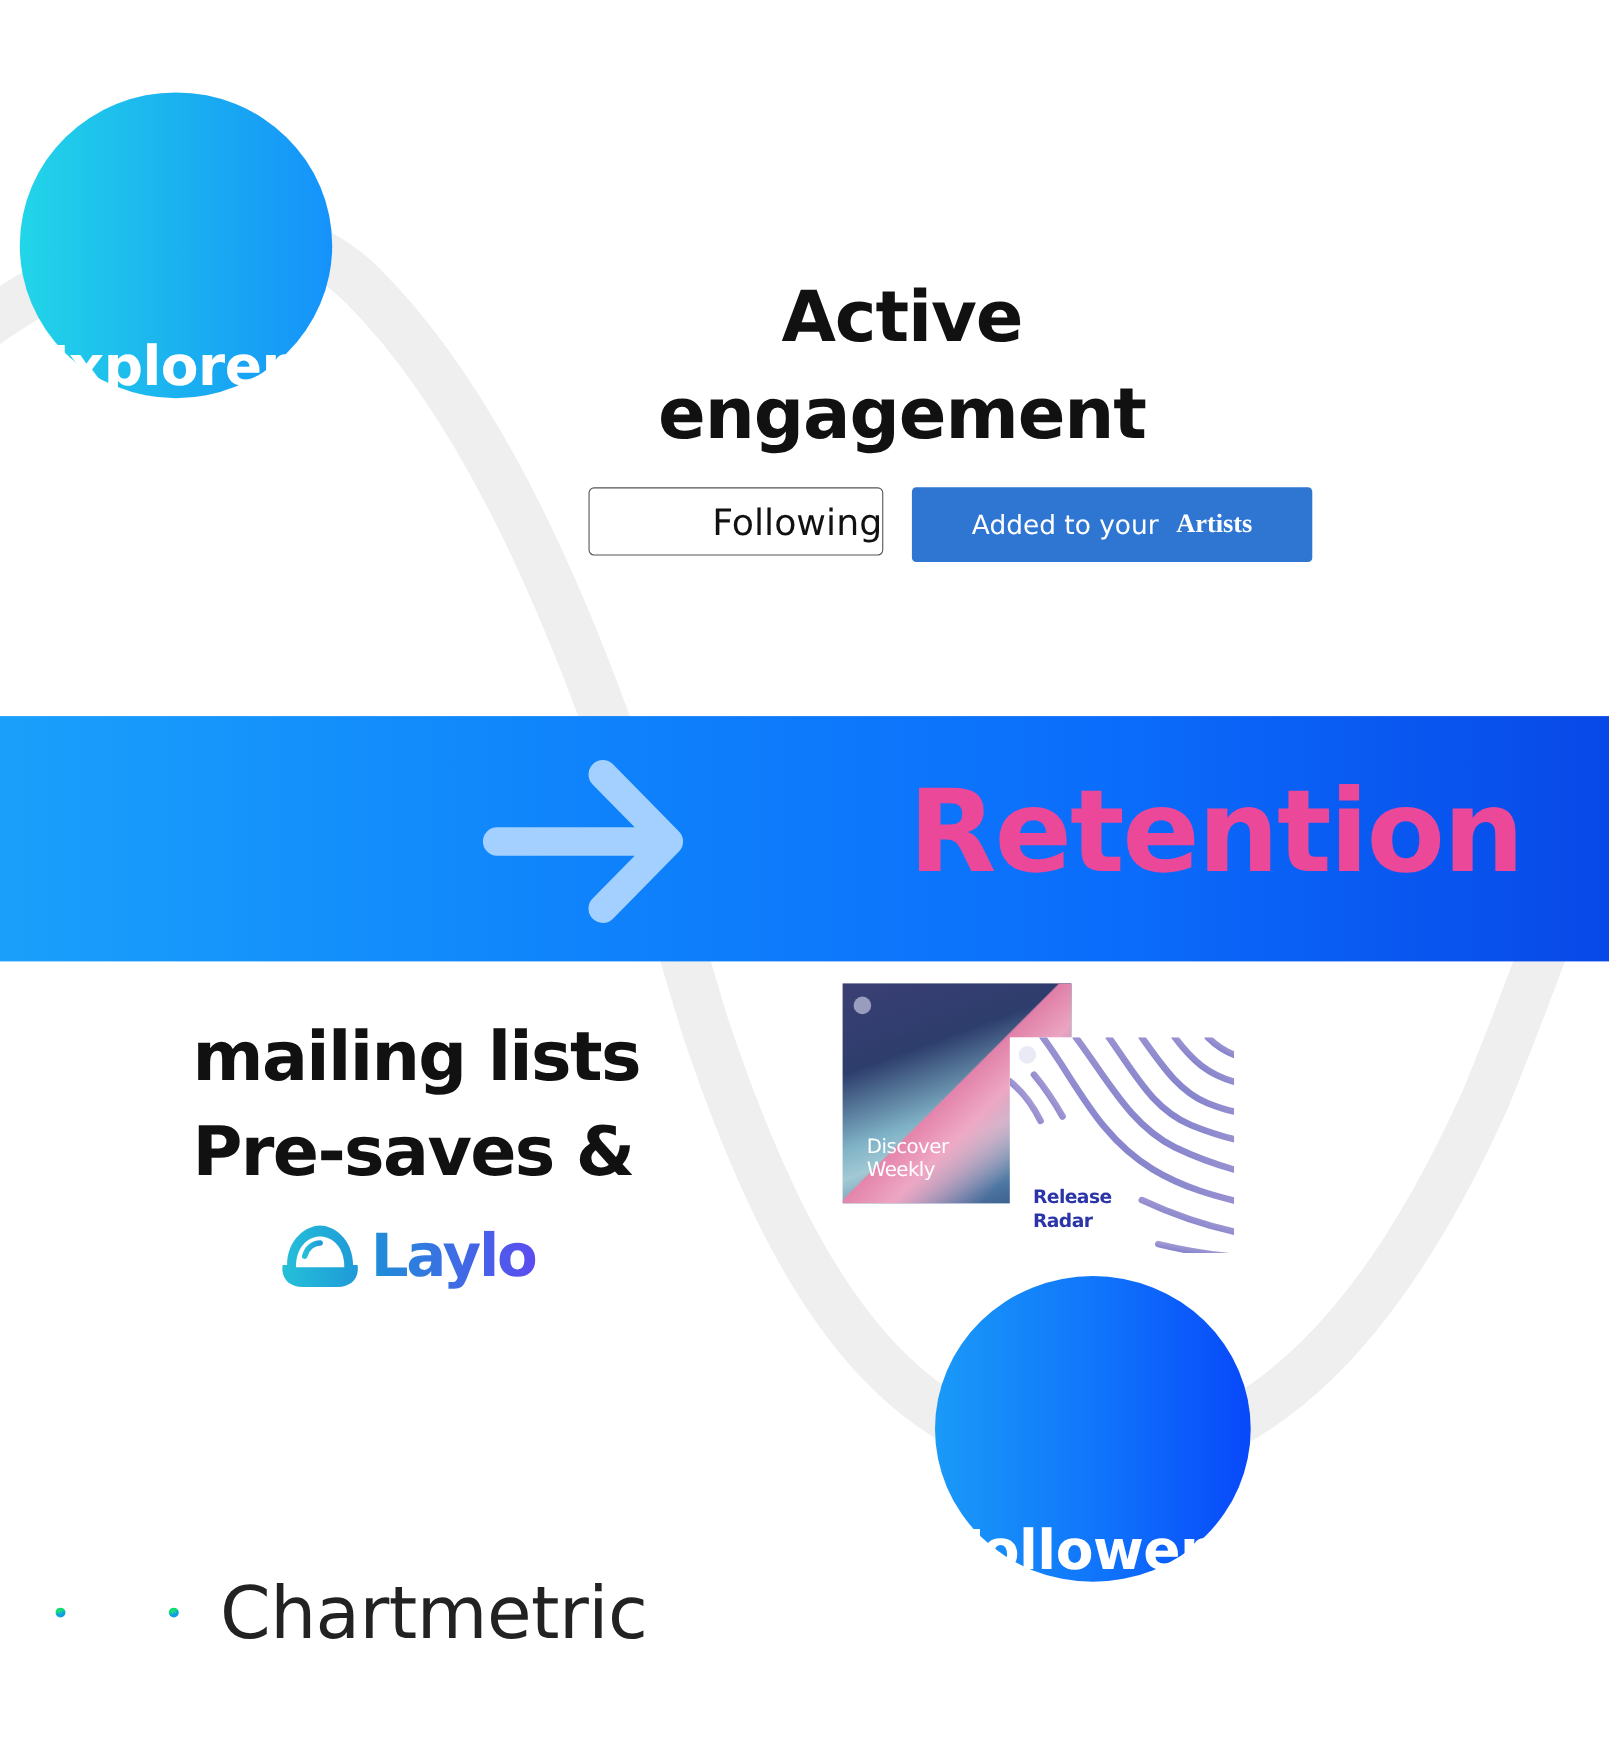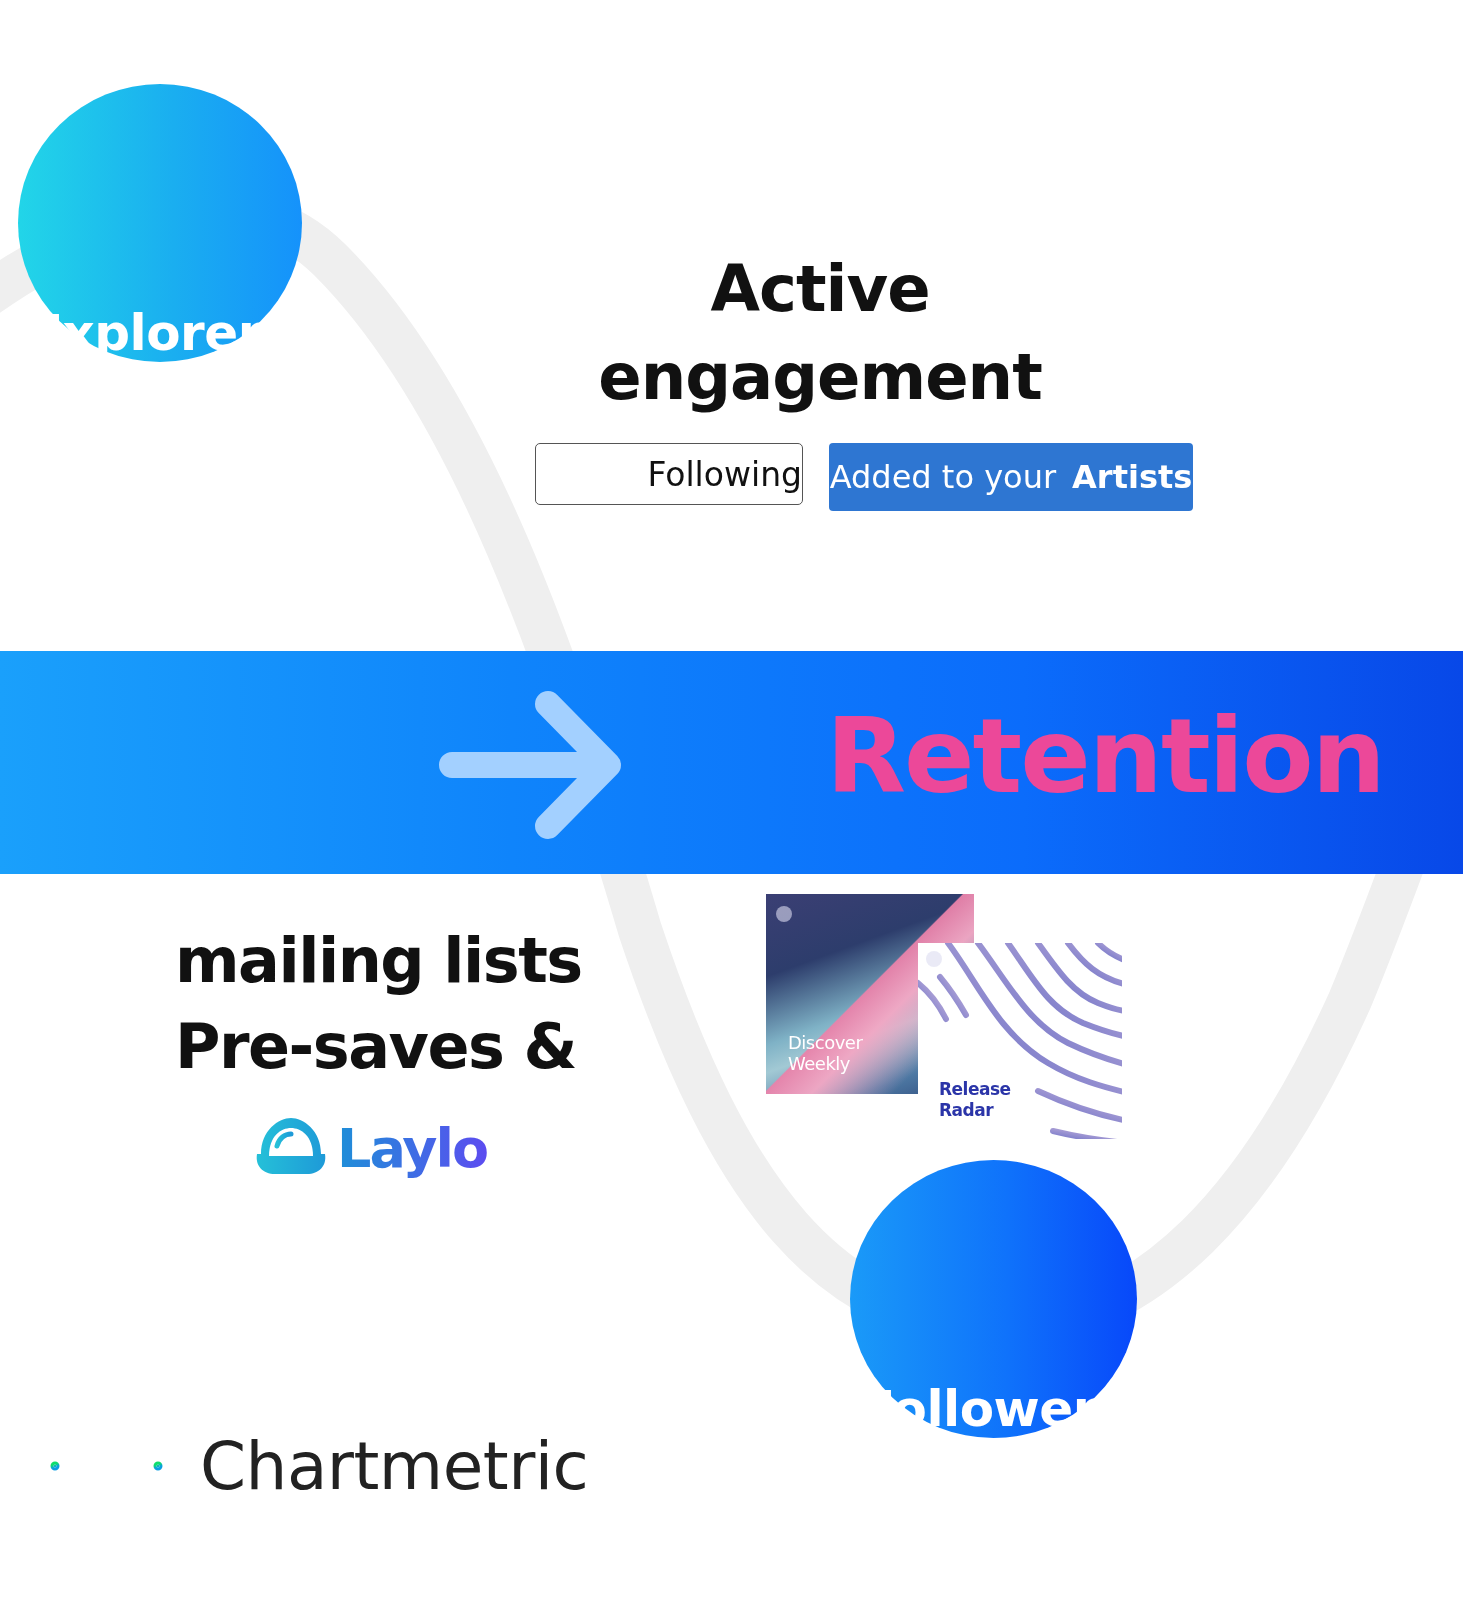--- a/index.html
+++ b/index.html
@@ -19,33 +19,33 @@
     #active-title { position:absolute; left:560px; top:245px; width:520px; text-align:center;
                     font-family:"DejaVu Sans", sans-serif; font-weight:bold; font-size:64px;
                     line-height:88px; color:#111; z-index:2; letter-spacing:-1px; }
 
     #btn-following { position:absolute; left:535px; top:443px; width:268px; height:62px;
                      box-sizing:border-box; border:1.5px solid #555; border-radius:5px; background:#fff;
                      display:flex; align-items:center; justify-content:flex-end; font-size:33px; color:#111;
                      font-family:"DejaVu Sans", sans-serif; z-index:2; }
     #btn-added { position:absolute; left:829px; top:443px; width:364px; height:68px;
                  border-radius:4px; background:#2e76d2; color:#fff; display:flex; align-items:center;
-                 justify-content:center; font-size:32px; font-family:"DejaVu Sans", sans-serif; z-index:2; }
-    #btn-added b { margin-left:16px; }
+                 justify-content:center; font-size:24px; font-family:"DejaVu Sans", sans-serif; z-index:2; }
+    #btn-added b { margin-left:16px;font-family:Liberation Serif, serif; }
 
     #banner { position:absolute; left:0; top:651px; width:1463px; height:223px;
               background:linear-gradient(90deg,#1aa0fb 0%,#0f84fb 35%,#0b6cfb 70%,#0848e8 100%); z-index:2; }
     #arrow { position:absolute; left:438px; top:688px; width:190px; height:155px; z-index:3; }
     #retention { position:absolute; left:826px; top:695px; font-family:"DejaVu Sans", sans-serif;
                  font-weight:bold; font-size:104px; color:#ec4899; z-index:3; letter-spacing:-2px; }
 
     #presaves { position:absolute; left:175px; top:918px; font-family:"DejaVu Sans", sans-serif;
                 font-weight:bold; font-size:62px; line-height:86px; color:#111; z-index:2; letter-spacing:-1.5px; }
 
-    #laylo { position:absolute; left:253px; top:1110px; height:70px; display:flex; align-items:flex-end; z-index:2; }
+    #laylo { position:absolute; left:253px; top:1110px; height:70px; display:flex; align-items:flex-start; z-index:2; }
     #laylo-text { font-family:"DejaVu Sans", sans-serif; font-weight:bold; font-size:54px; letter-spacing:-2px;
                   background:linear-gradient(90deg,#1e8fd8,#5c4cf0); -webkit-background-clip:text;
                   background-clip:text; color:transparent; margin-left:8px; }
 
     #dw-cover { position:absolute; left:766px; top:894px; width:208px; height:200px; overflow:hidden; z-index:2;
                 background:linear-gradient(160deg,#3b3f74 0%,#2d3d6c 30%,#7fb2c6 55%,#a2c9d4 65%,#4d78a3 85%,#2f4b7c 100%); }
     #dw-cover .pink { position:absolute; left:0; top:0; width:100%; height:100%;
                       background:linear-gradient(135deg, transparent 0%, transparent 48%, #e982aa 48.5%, #f3a7c4 60%, transparent 80%); opacity:.95; }
     #dw-cover .lbl { position:absolute; left:22px; top:138px; color:#fff; font-family:"DejaVu Sans", sans-serif;
                      font-weight:normal; font-size:18px; line-height:21px; letter-spacing:-0.5px; }

